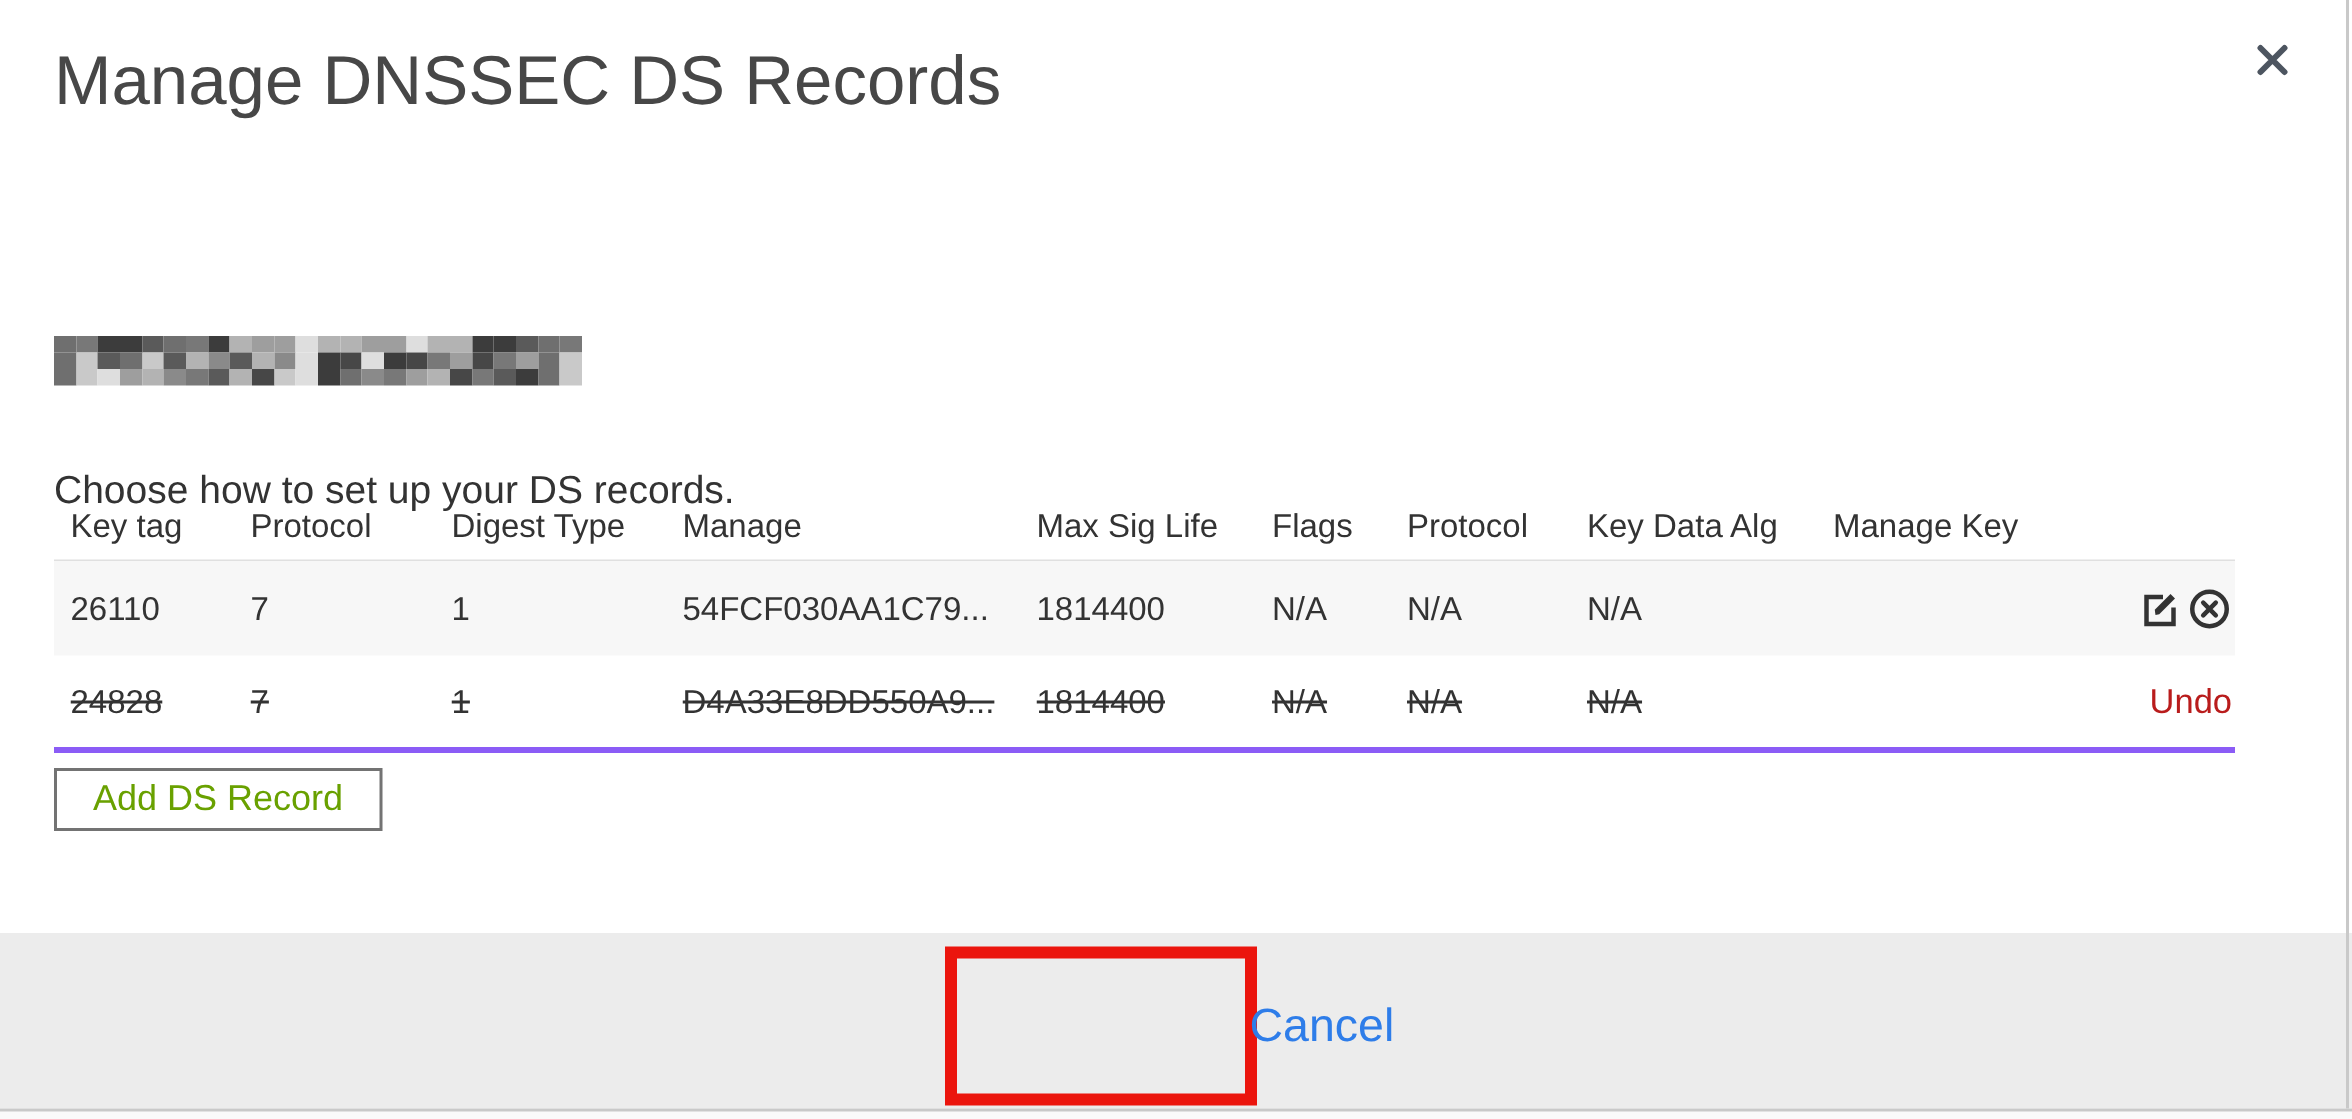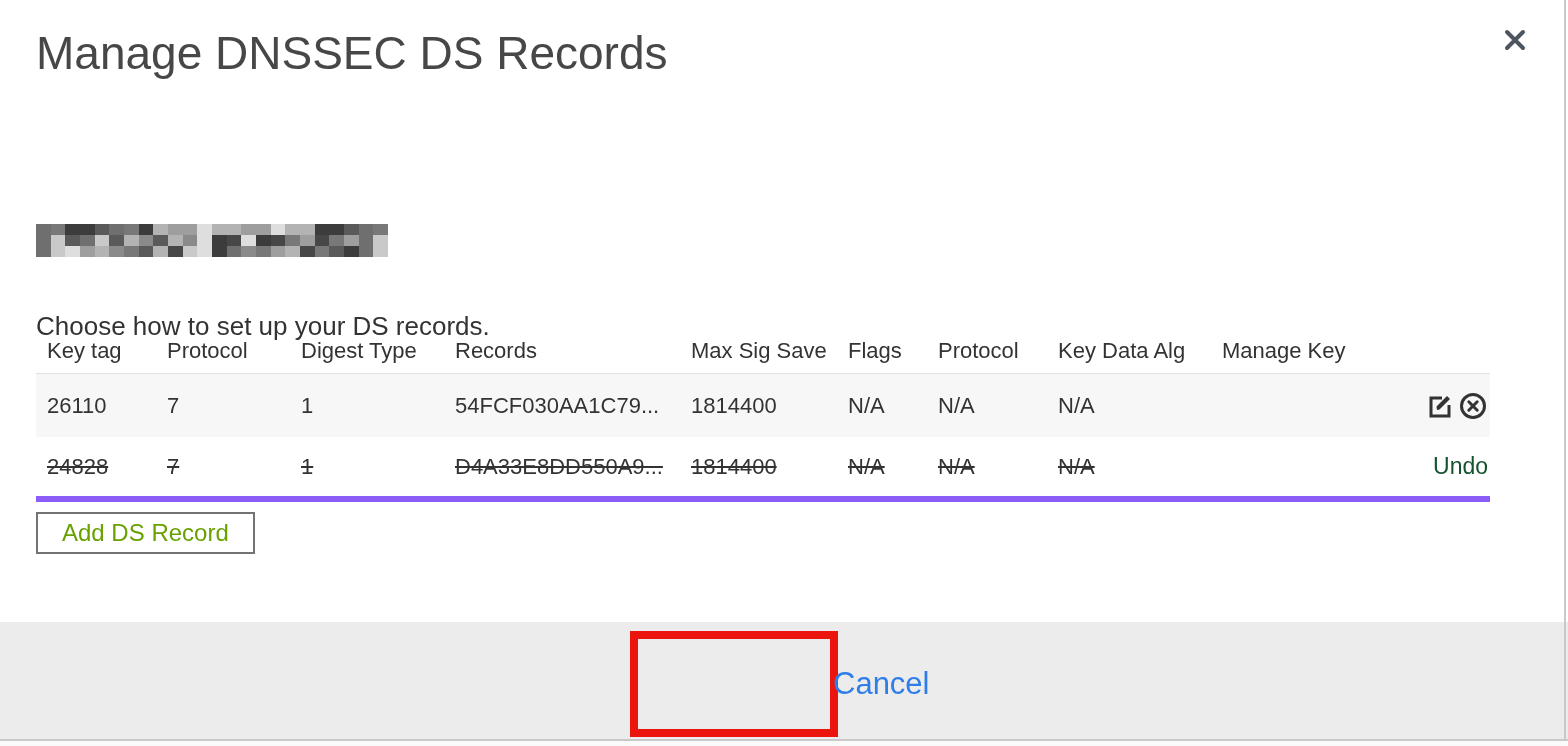--- a/index.html
+++ b/index.html
@@ -24,27 +24,27 @@
 
   
   .ds-table { position:absolute; left:36px; top:328px; width:1454px; font-size:22px; }
   .trow {
     display:grid;
     grid-template-columns:120px 134px 154px 236px 157px 90px 120px 164px 140px 1fr;
     align-items:center; padding-left:11px;
   }
   .trow.head { height:46px; border-bottom:1px solid #e0e0e0; color:#333; }
   .trow.r1 { height:63px; background:#f7f7f7; }
-  .trow.r2 { height:65px; border-bottom:6px solid #8b5cf6; }
+  .trow.r2 { height:65px; border-bottom:4px solid #8b5cf6; }
   .trow.r2 .cell { text-decoration:line-through; }
   .cell { white-space:nowrap; overflow:hidden; }
   .actions-cell { display:flex; justify-content:flex-end; align-items:center; gap:3px; padding-right:2px; }
   .icon-btn { background:none; border:none; padding:0; cursor:pointer; width:30px; height:30px; }
   .icon-btn svg { display:block; }
-  .undo-link { font-size:23px; color:#14532d; text-decoration:none; cursor:pointer; }
+  .undo-link { font-size:23px; color:#b91c1c; text-decoration:none; cursor:pointer; }
 
   
   .add-ds-btn {
     position:absolute; left:36px; top:512px; height:42px; padding:0 24px;
     background:#fff; border:2px solid #737373; color:#69a100;
     font-size:24px; font-family:"Liberation Sans", sans-serif; cursor:pointer;
   }
 
   
   .footer { position:absolute; left:0; top:622px; width:1568px; height:117px; background:#ececec; }
@@ -156,22 +156,22 @@
       <i style="background: rgb(201, 201, 201);"></i>
     </div>
 
   <p class="subtitle">Choose how to set up your DS records.</p>
 
   <div class="ds-table">
     <div class="trow head">
       <span class="cell">Key tag</span>
       <span class="cell">Protocol</span>
       <span class="cell">Digest Type</span>
-      <span class="cell">Records</span>
-      <span class="cell">Max Sig Save</span>
+      <span class="cell">Manage</span>
+      <span class="cell">Max Sig Life</span>
       <span class="cell">Flags</span>
       <span class="cell">Protocol</span>
       <span class="cell">Key Data Alg</span>
       <span class="cell">Manage Key</span>
       <span class="cell"></span>
     </div>
 
     <div class="trow r1">
       <span class="cell">26110</span>
       <span class="cell">7</span>

